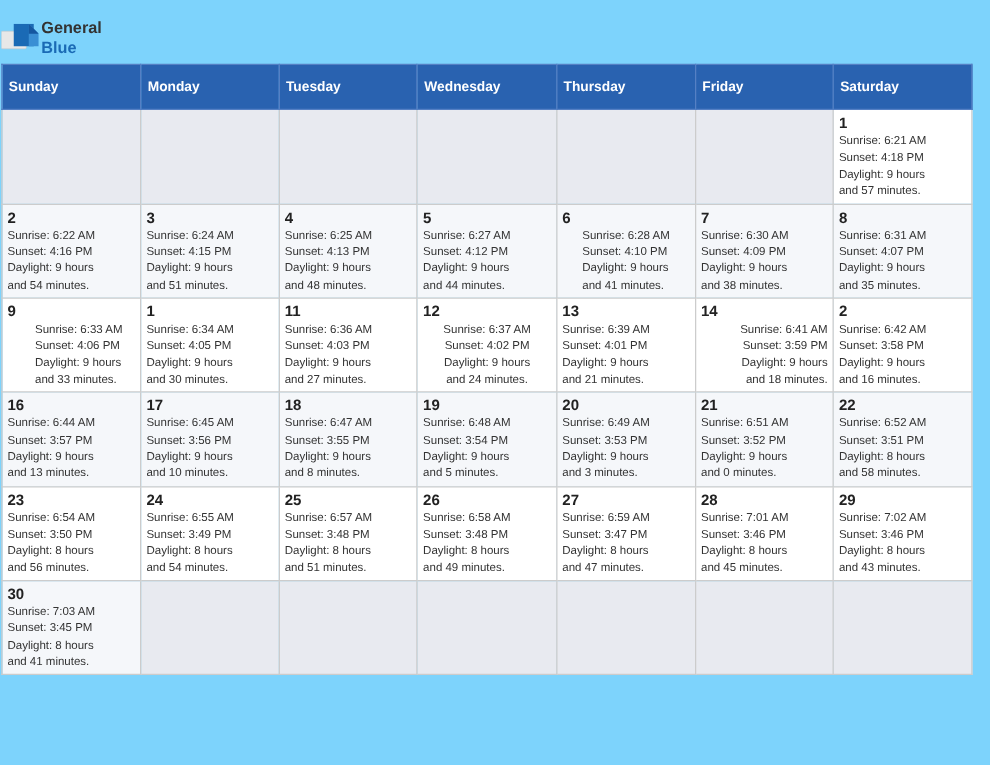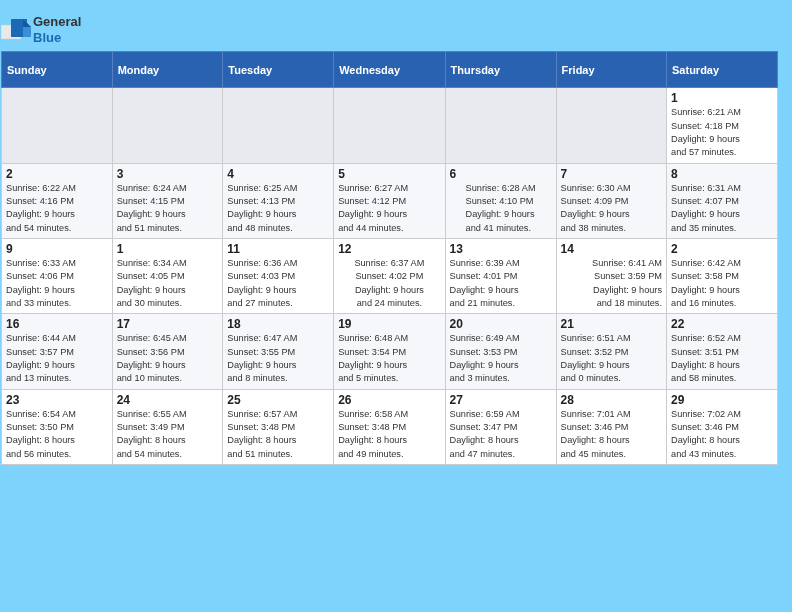--- a/index.html
+++ b/index.html
@@ -204,21 +204,21 @@
             <span class="day-number">8</span>
             <div class="day-info" style="white-space: pre-line;">Sunrise: 6:31 AM
 Sunset: 4:07 PM
 Daylight: 9 hours
 and 35 minutes.</div>
           </td>
         </tr>
         <tr>
           <td>
             <span class="day-number">9</span>
-            <div class="day-info" style="white-space: pre-line;">Sunrise: 6:33 AM
+            <div class="day-info" style="white-space: pre-line; margin-left: 22px;">Sunrise: 6:33 AM
 Sunset: 4:06 PM
 Daylight: 9 hours
 and 33 minutes.</div>
           </td>
           <td>
             <span class="day-number">1</span>
             <div class="day-info" style="white-space: pre-line;">Sunrise: 6:34 AM
 Sunset: 4:05 PM
 Daylight: 9 hours
 and 30 minutes.</div>
@@ -353,16 +353,31 @@
 Daylight: 8 hours
 and 45 minutes.</div>
           </td>
           <td>
             <span class="day-number">29</span>
             <div class="day-info" style="white-space: pre-line;">Sunrise: 7:02 AM
 Sunset: 3:46 PM
 Daylight: 8 hours
 and 43 minutes.</div>
           </td>
+        </tr>
+        <tr class="last-row">
+          <td>
+            <span class="day-number">30</span>
+            <div class="day-info" style="white-space: pre-line;">Sunrise: 7:03 AM
+Sunset: 3:45 PM
+Daylight: 8 hours
+and 41 minutes.</div>
+          </td>
+          <td class="empty-cell"></td>
+          <td class="empty-cell"></td>
+          <td class="empty-cell"></td>
+          <td class="empty-cell"></td>
+          <td class="empty-cell"></td>
+          <td class="empty-cell"></td>
         </tr>
       </tbody>
   </table>
 </div>
 
 </body></html>

